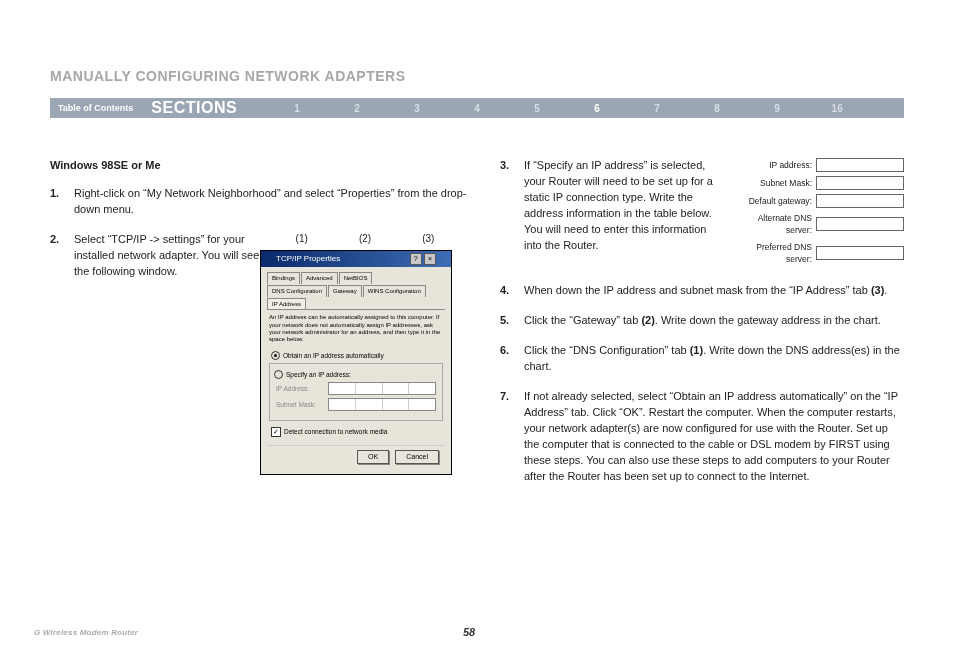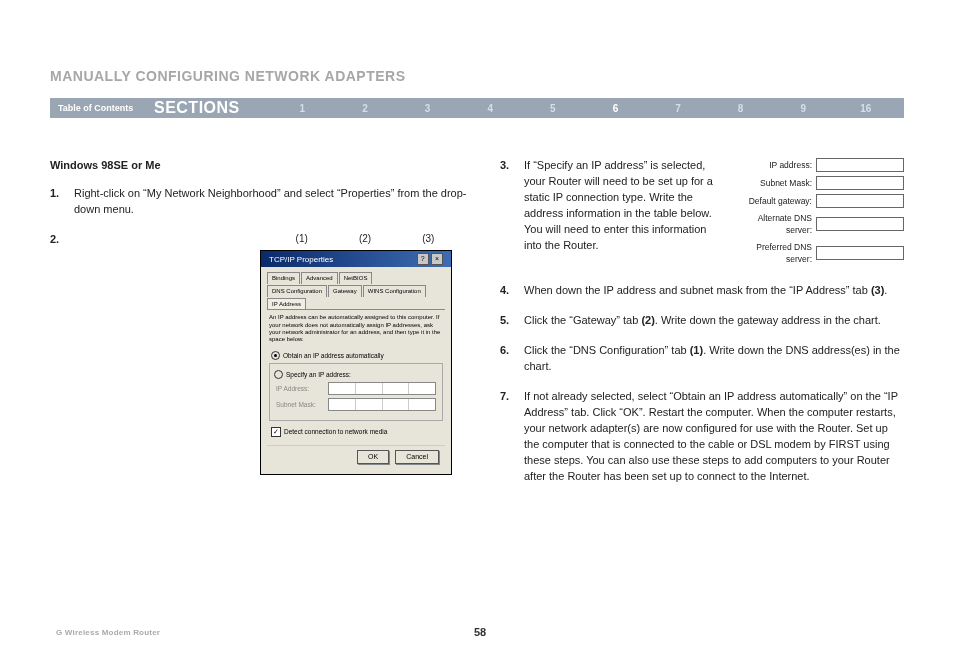--- a/index.html
+++ b/index.html
@@ -25,21 +25,20 @@
   }
   .nav-bar {
     background: #9aa6b3;
     height: 20px;
     display: flex;
     align-items: center;
     font-size: 10px;
     color: #fff;
     padding: 0 8px;
     gap: 0;
-    justify-content: space-between;
   }
   .nav-toc {
     font-weight: bold;
     font-size: 9px;
     padding-right: 18px;
   }
   .nav-sections {
     font-weight: bold;
     font-size: 16px;
     padding-right: 30px;
@@ -96,25 +95,25 @@
   .dlg {
     width: 190px;
     border: 1px solid #000;
     background: #e7e4d9;
     font-size: 7px;
     color: #000;
   }
   .dlg-title {
     background: linear-gradient(to right, #0a2a6a, #3e6db5);
     color: #fff;
-    padding: 2px 8px;
+    padding: 2px 15px;
     font-size: 8px;
     display: flex;
     justify-content: space-between;
-    align-items: flex-end;
+    align-items: flex-start;
   }
   .dlg-title-btns span {
     display: inline-block;
     width: 10px; height: 10px;
     background: #c8c8c8;
     border: 1px solid #555;
     font-size: 7px;
     text-align: center;
     line-height: 9px;
     color: #000;
@@ -173,26 +172,27 @@
   .right-top { display: flex; gap: 20px; margin-bottom: 14px; }
   .right-top .step3 { flex: 1; }
   .addr-table { width: 170px; font-size: 8.5px; }
   .addr-row { display: flex; align-items: center; margin-bottom: 4px; }
   .addr-label { width: 78px; text-align: right; padding-right: 4px; }
   .addr-box { flex: 1; height: 12px; border: 1px solid #666; background: #fff; }
 
   .footer {
     position: absolute;
     bottom: 30px;
-    left: 56px;
+    left: 34px;
     right: 50px;
     display: flex;
     align-items: center;
     font-size: 8px;
     color: #aaa;
+    font-style: italic;
   }
   .footer .fleft { flex: 1; font-weight: bold; letter-spacing: 0.2px; }
   .footer .fcenter { flex: 1; text-align: center; font-size: 11px; font-weight: bold; color: #333; }
   .footer .fright { flex: 1; }
   b { font-weight: bold; }
 </style>
 </head>
 <body>
 
 <div class="page">
@@ -218,20 +218,21 @@
       <div class="subhead">Windows 98SE or Me</div>
 
       <div class="step-row">
         <div class="step-num">1.</div>
         <div class="step-text">Right-click on “My Network Neighborhood” and select “Properties” from the drop-down menu.</div>
       </div>
 
       <div class="step-2-row">
         <div class="step-2-left">
           <div class="step-num">2.</div>
+          <div class="step-text">Select “TCP/IP -&gt; settings” for your installed network adapter. You will see the following window.</div>
         </div>
         <div class="step-2-right">
           <div class="marker-row">
             <span>(1)</span>
             <span>(2)</span>
             <span>(3)</span>
           </div>
 
           <div class="dlg">
             <div class="dlg-title">

